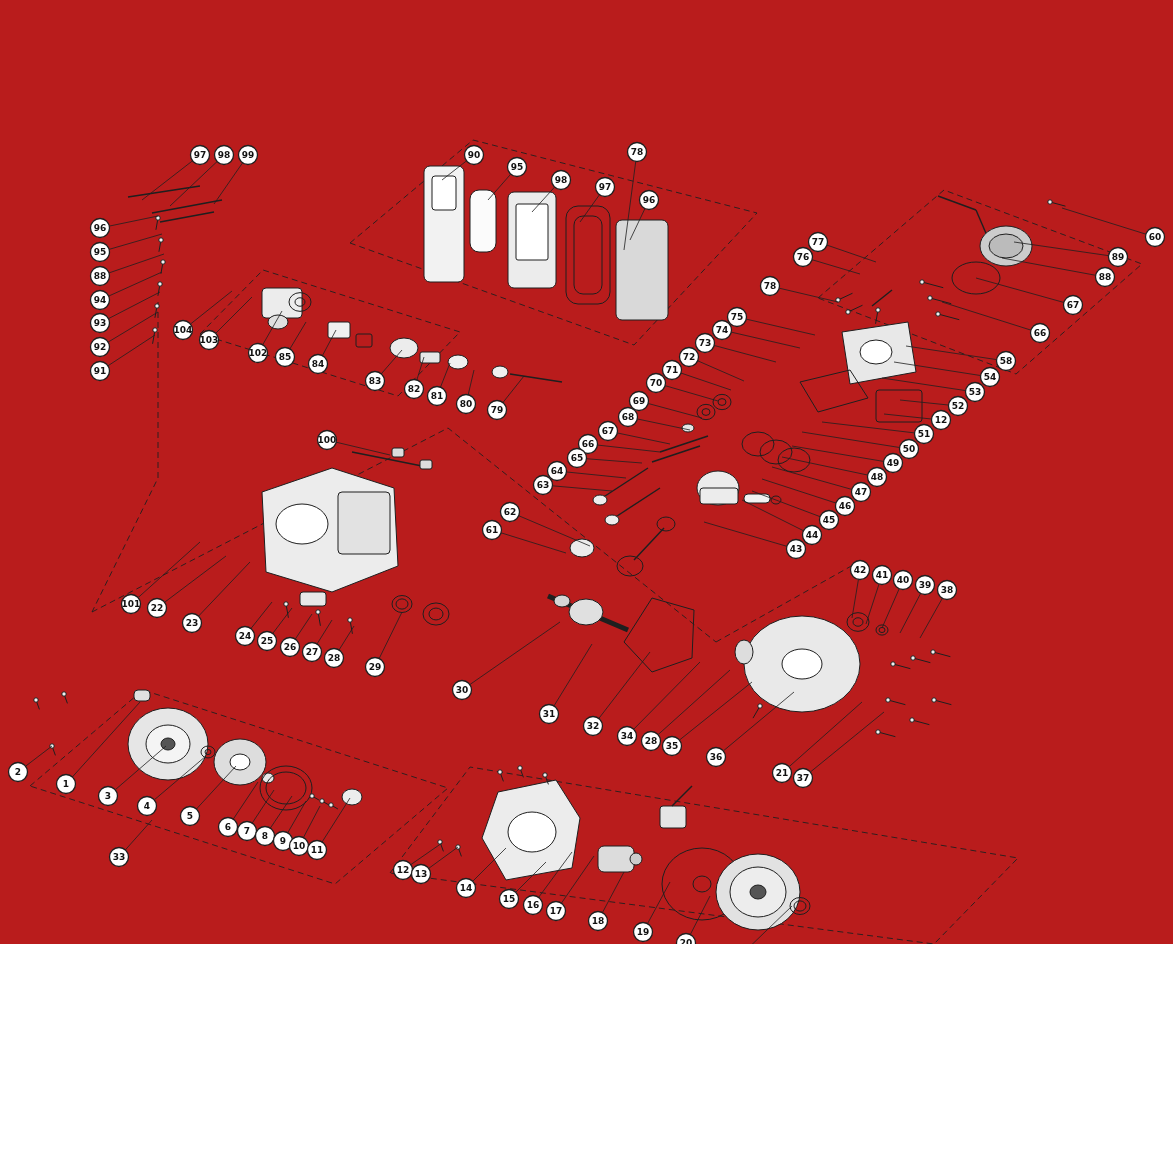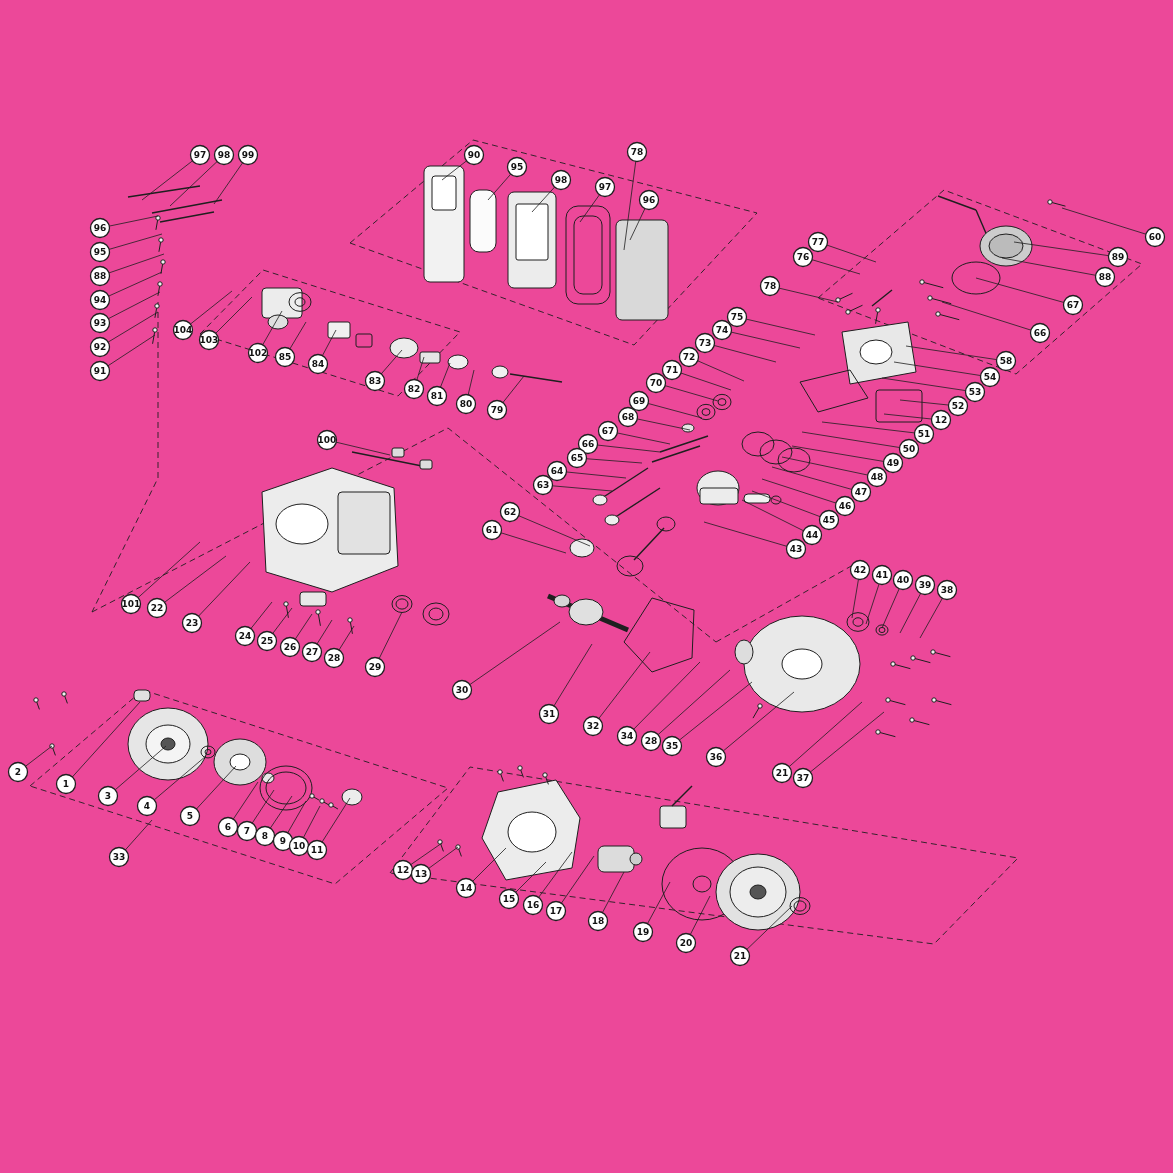--- a/index.html
+++ b/index.html
@@ -1,19 +1,19 @@
 <!DOCTYPE html>
 <html><head>
 <meta charset="utf-8">
 <style>
   html,body{margin:0;padding:0;background:#ffffff;}
   .stage{
     position:relative;
-    width:1173px;height:1173px;
-    background:#ec4899;
+    width:1173px;height:944px;
+    background:#b91c1c;
     overflow:hidden;
     font-family:"DejaVu Sans", sans-serif;
   }
   svg{display:block;position:absolute;left:0;top:0;}
   svg text{
     font-family:"DejaVu Sans", sans-serif;
     font-size:9px;
     font-weight:700;
     fill:#111111;
   }

